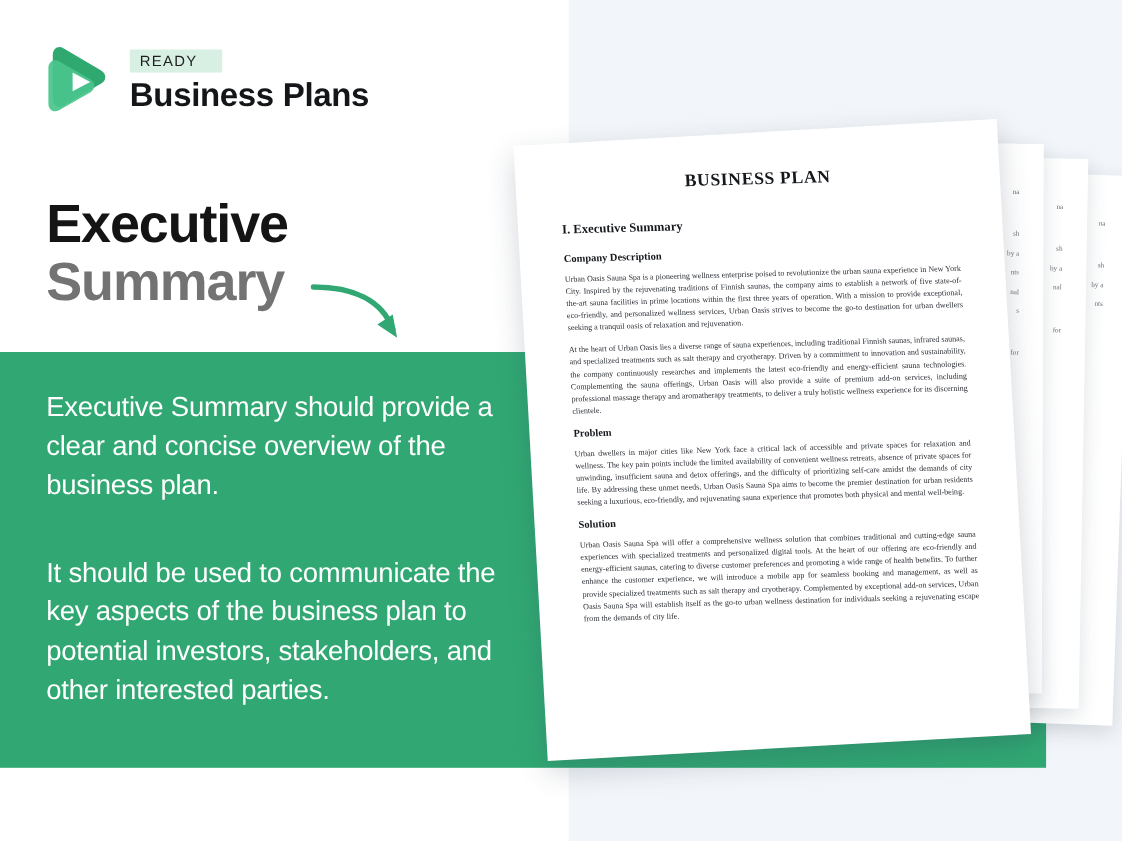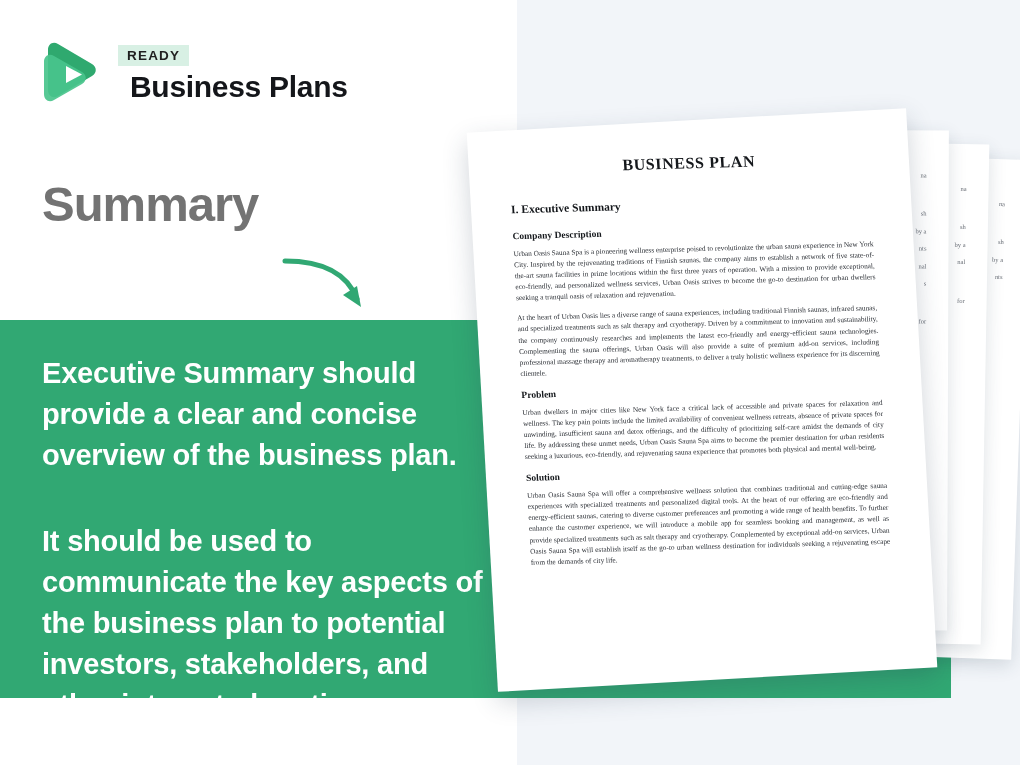--- a/index.html
+++ b/index.html
@@ -41,32 +41,31 @@
   .logo-mark {
     width: 62px; height: 66px;
     position: relative;
   }
   .logo-text { padding-top: 2px; }
   .ready-badge {
     display: inline-block;
     background: #d8f0e4;
     color: #1f1f1f;
     font-size: 13.5px;
-    font-weight: bold;
+    font-weight: normal;
     letter-spacing: 1.2px;
-    padding: 3px 9px 3px 9px;
+    padding: 3px 22px 3px 9px;
     margin-bottom: 5px;
   }
   .brand-name {
     font-size: 30px;
     font-weight: bold;
     color: #14161a;
     letter-spacing: -0.3px;
     line-height: 1.05;
-    margin-left: 12px;
   }
 
   
   .headline {
     position: absolute;
     left: 42px; top: 178px;
   }
   .headline-line1 {
     font-size: 49px;
     font-weight: bold;
@@ -90,23 +89,23 @@
   }
 
   
   .body-copy {
     position: absolute;
     left: 42px; top: 353px;
     width: 450px;
     color: #ffffff;
   }
   .body-copy p {
-    font-size: 29px;
+    font-size: 25px;
     line-height: 1.42;
-    font-weight: bold;
+    font-weight: normal;
     letter-spacing: -0.2px;
   }
   .body-copy p + p { margin-top: 44px; }
 
   
   .doc-stack {
     position: absolute;
     left: 440px; top: 80px;
     width: 580px; height: 620px;
   }
@@ -204,20 +203,21 @@
         <path d="M24 26 L40 34.5 L24 43 Z" fill="#ffffff"></path>
       </svg>
     </div>
     <div class="logo-text">
       <div class="ready-badge">READY</div>
       <div class="brand-name">Business Plans</div>
     </div>
   </div>
 
   <div class="headline">
+    <div class="headline-line1">Executive</div>
     <div class="headline-line2">Summary</div>
   </div>
 
   <div class="arrow">
     <svg width="95" height="70" viewBox="0 0 95 70" xmlns="http://www.w3.org/2000/svg">
       <path d="M4 6 C40 6 66 18 76 44" stroke="#31a873" stroke-width="5" fill="none" stroke-linecap="round"></path>
       <path d="M62 40 L80 52 L76 31 Z" fill="#31a873"></path>
     </svg>
   </div>
 

